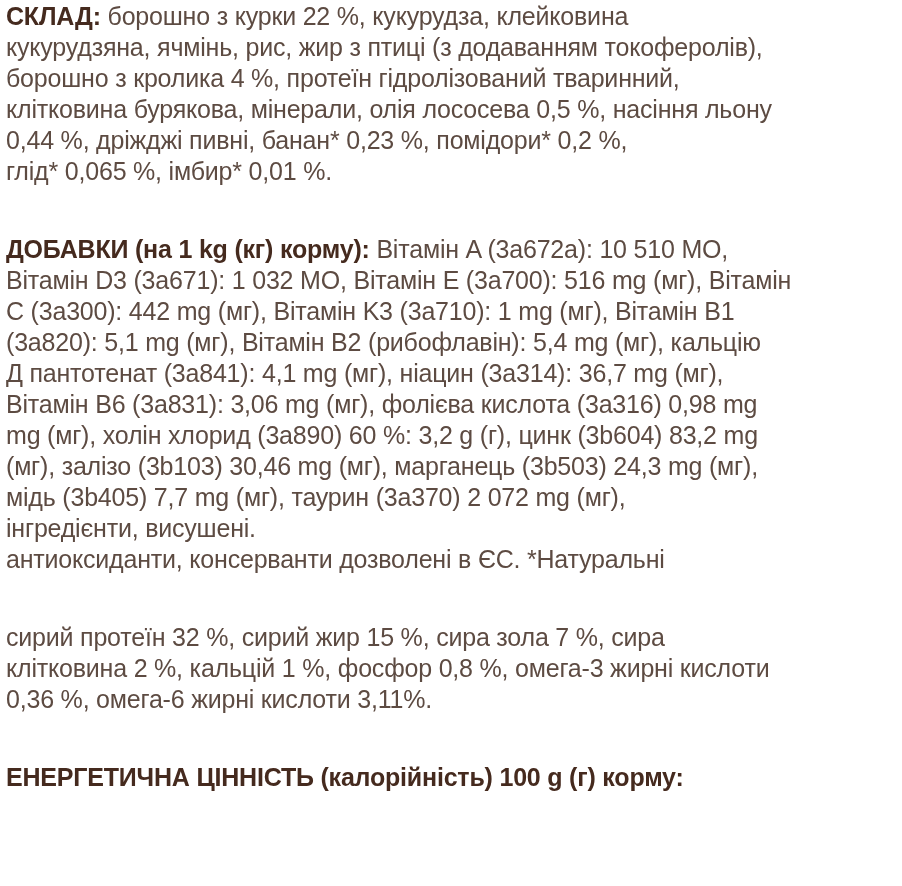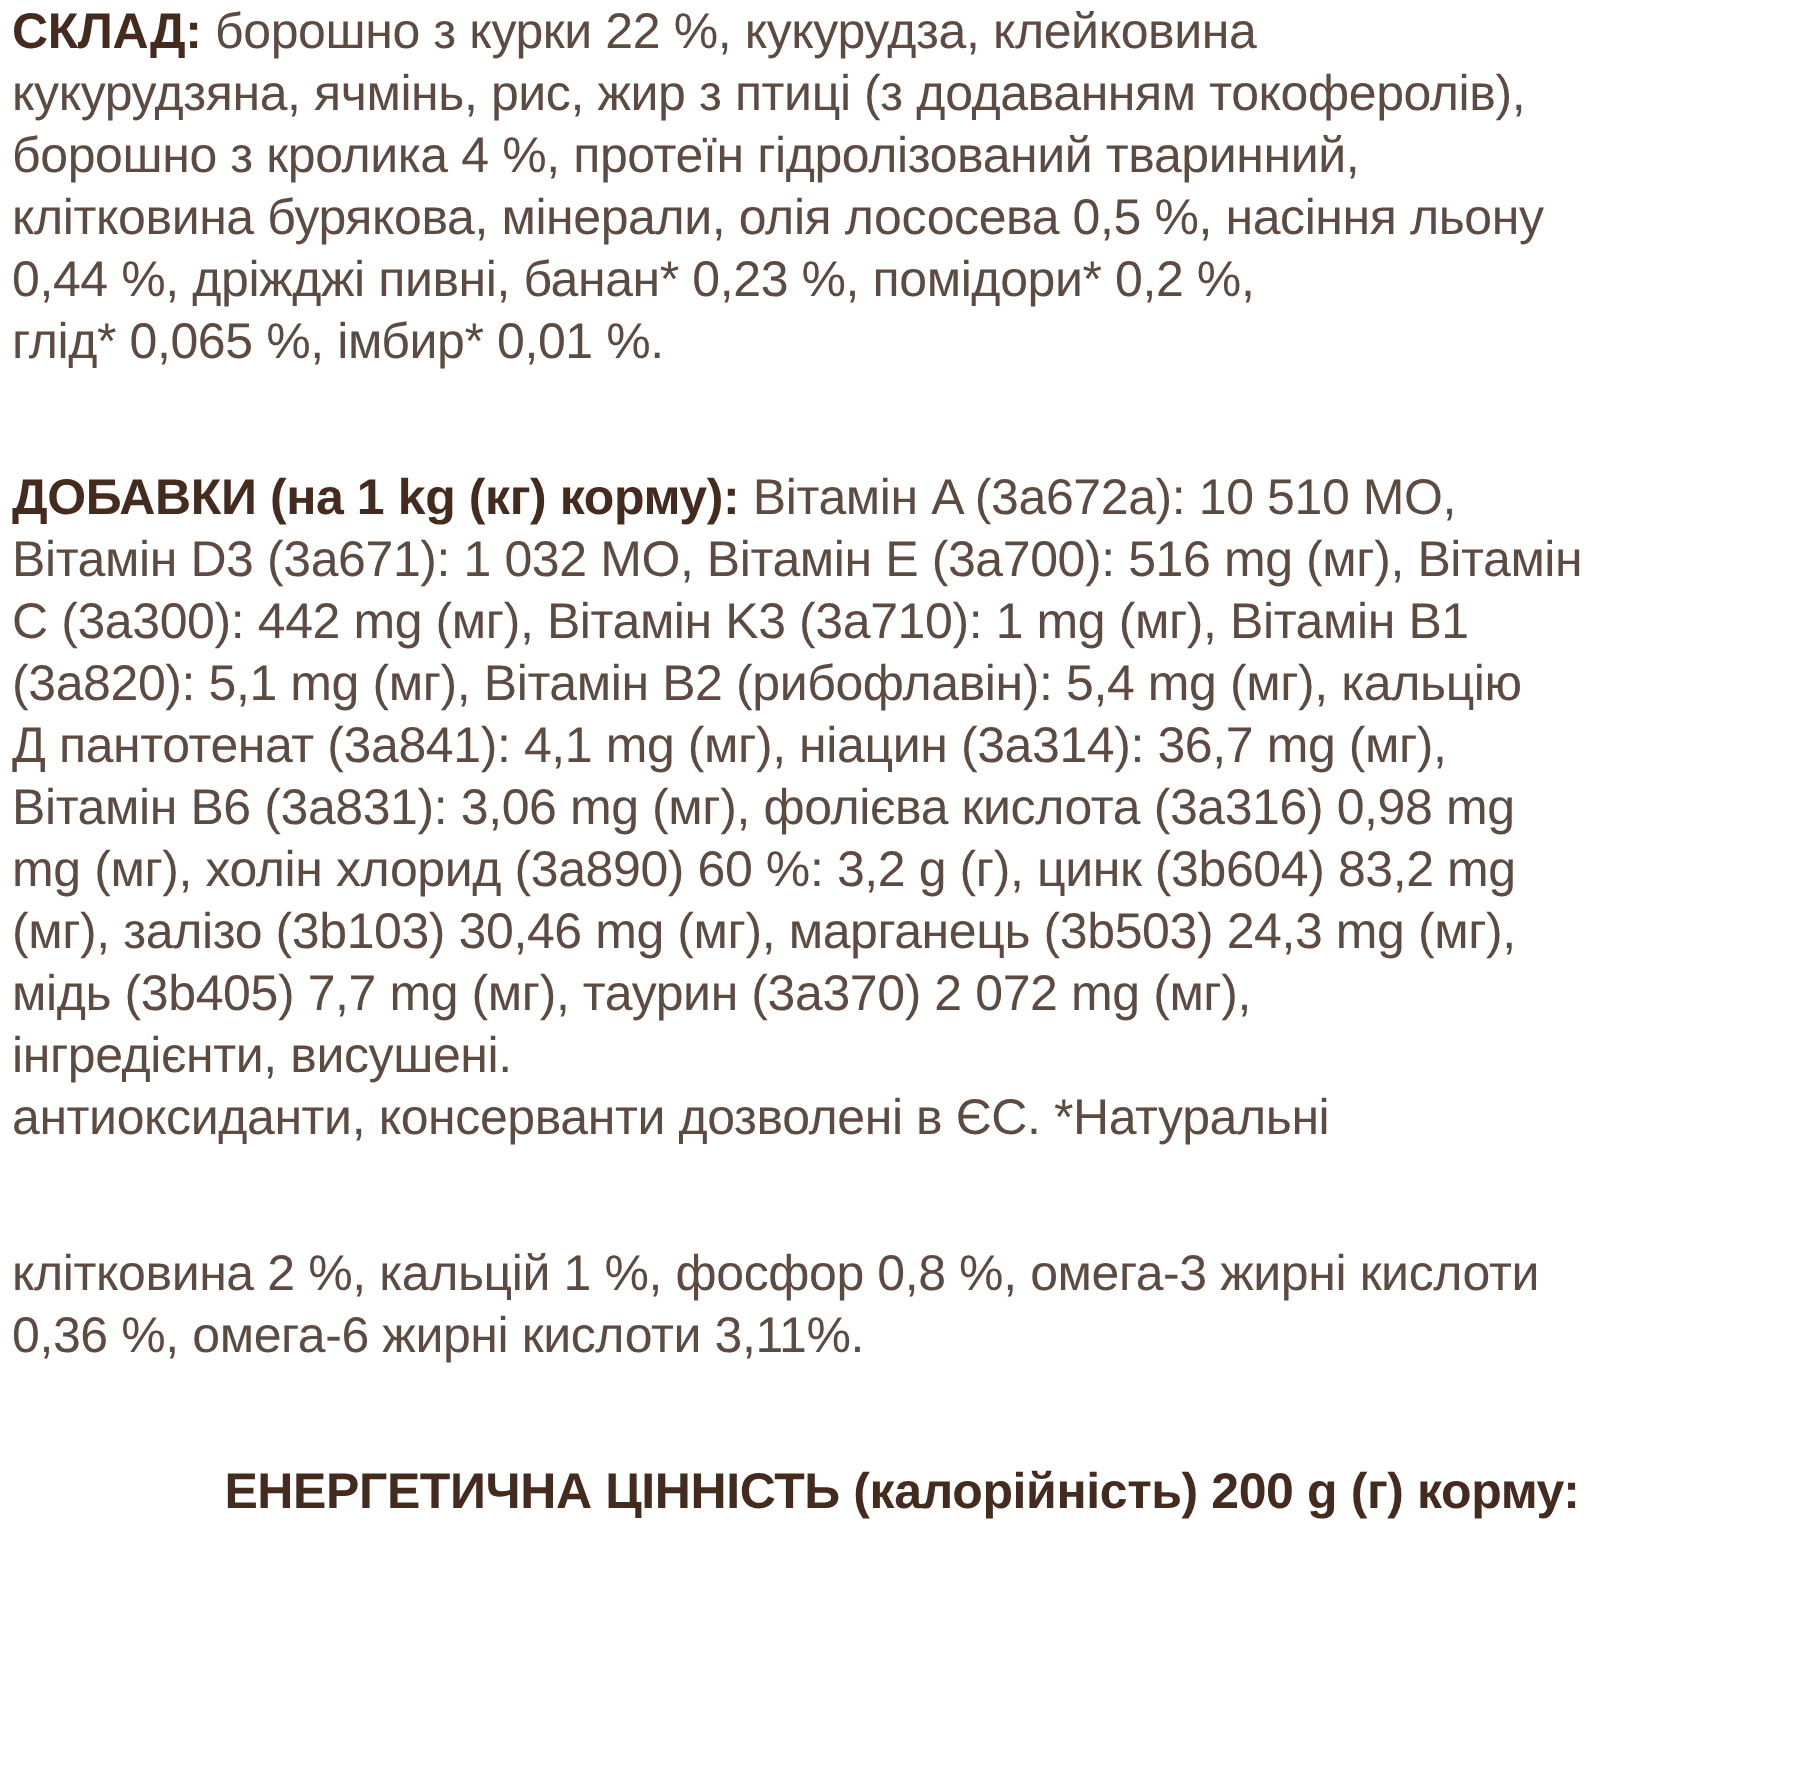--- a/index.html
+++ b/index.html
@@ -27,21 +27,20 @@
   .section:last-child {
     margin-bottom: 0;
   }
   .line {
     display: block;
     white-space: nowrap;
   }
   .hd {
     font-weight: 700;
     color: #452a1e;
-    text-align: center;
   }
 </style>
 </head>
 <body>
 
 <div class="label">
 
   <p class="section">
     <span class="line"><b class="hd">СКЛАД:</b> <span>борошно з курки 22 %, кукурудза, клейковина</span></span>
     <span class="line">кукурудзяна, ячмінь, рис, жир з птиці (з додаванням токоферолів),</span>
@@ -59,21 +58,22 @@
     <span class="line">Д пантотенат (3a841): 4,1 mg (мг), ніацин (3a314): 36,7 mg (мг),</span>
     <span class="line">Вітамін B6 (3a831): 3,06 mg (мг), фолієва кислота (3a316) 0,98 mg</span>
     <span class="line">mg (мг), холін хлорид (3a890) 60 %: 3,2 g (г), цинк (3b604) 83,2 mg</span>
     <span class="line">(мг), залізо (3b103) 30,46 mg (мг), марганець (3b503) 24,3 mg (мг),</span>
     <span class="line">мідь (3b405) 7,7 mg (мг), таурин (3a370) 2 072 mg (мг),</span>
     <span class="line">інгредієнти, висушені.</span>
     <span class="line">антиоксиданти, консерванти дозволені в ЄС. *Натуральні</span>
   </p>
 
   <p class="section">
+    <span class="line">сирий протеїн 32 %, сирий жир 15 %, сира зола 7 %, сира</span>
     <span class="line">клітковина 2 %, кальцій 1 %, фосфор 0,8 %, омега-3 жирні кислоти</span>
     <span class="line">0,36 %, омега-6 жирні кислоти 3,11%.</span>
   </p>
 
   <p class="section">
-    <span class="line hd">ЕНЕРГЕТИЧНА ЦІННІСТЬ (калорійність) 200 g (г) корму:</span>
+    <span class="line hd">ЕНЕРГЕТИЧНА ЦІННІСТЬ (калорійність) 100 g (г) корму:</span>
   </p>
 
 </div>
 
 </body></html>

